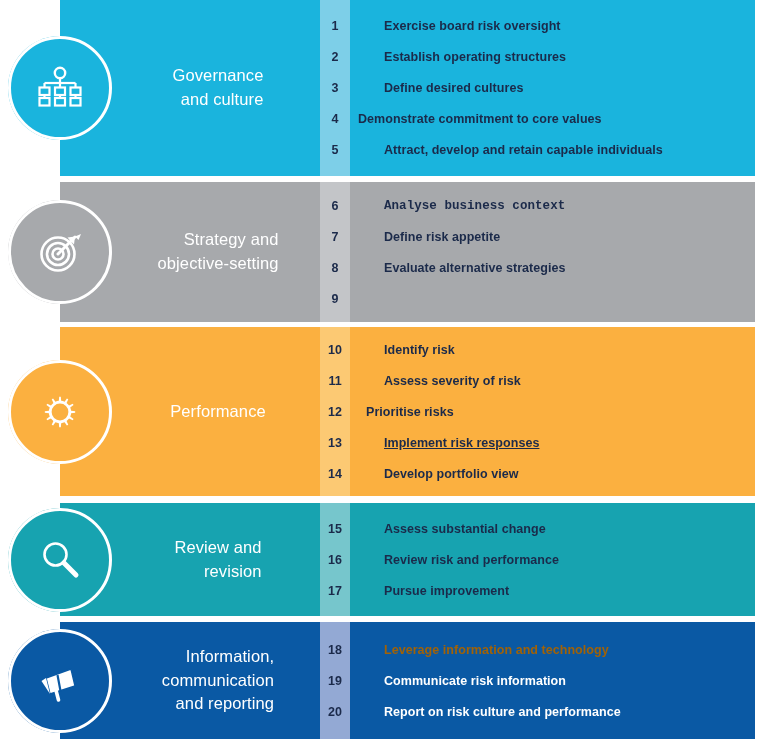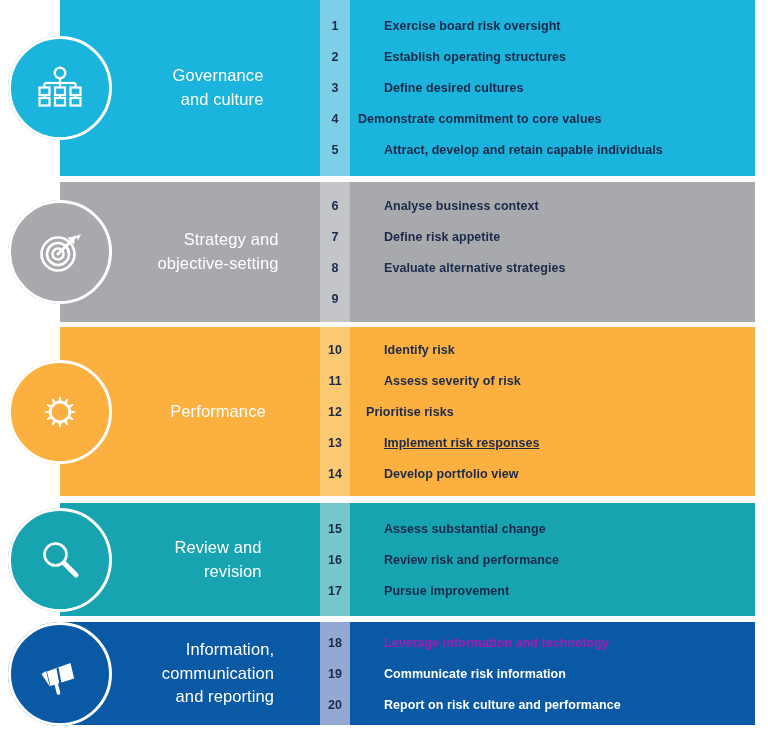--- a/index.html
+++ b/index.html
@@ -201,21 +201,21 @@
           <path d="M30.5 8.5 L38 7.5 L37 15.5 L33.5 12 Z" fill="#fff"></path>
           <path d="M38 7.5 L44 5 L41.5 11 Z" fill="#fff"></path>
         </svg>
       </div>
       <div class="badge-ring"></div>
       <div class="component-label">Strategy and
 objective-setting</div>
       <div class="principles">
         <div class="principle-row">
           <div class="principle-num">6</div>
-          <div class="principle-text" style="color: rgb(27, 42, 74);">Analyse business context</div>
+          <div class="principle-text" style="color: rgb(27, 42, 74); font-family: Liberation Mono, monospace;">Analyse business context</div>
         </div>
         <div class="principle-row">
           <div class="principle-num">7</div>
           <div class="principle-text" style="color: rgb(27, 42, 74);">Define risk appetite</div>
         </div>
         <div class="principle-row">
           <div class="principle-num">8</div>
           <div class="principle-text" style="color: rgb(27, 42, 74);">Evaluate alternative strategies</div>
         </div>
         <div class="principle-row">
@@ -277,40 +277,40 @@
         <div class="principle-row">
           <div class="principle-num">16</div>
           <div class="principle-text" style="color: rgb(27, 42, 74);">Review risk and performance</div>
         </div>
         <div class="principle-row">
           <div class="principle-num">17</div>
           <div class="principle-text" style="color: rgb(27, 42, 74);">Pursue improvement</div>
         </div>
       </div>
     </div>
-    <div class="band" style="top: 622px; height: 103px;">
+    <div class="band" style="top: 622px; height: 117px;">
       <div class="band-bar" style="background: rgb(10, 89, 164);"></div>
       <div class="num-strip" style="background: rgb(147, 169, 212);"></div>
       <div class="badge" style="background: rgb(10, 89, 164);">
         <svg width="46" height="46" viewBox="0 0 46 46">
           <path d="M9 20 L34 11 L38 28 L13 36 Z" fill="#fff"></path>
           <path d="M9 20 L34 11 L38 28 L13 36 Z" fill="none" stroke="#0a59a4" stroke-width="1.4"></path>
           <path d="M20.5 17 L23.5 33" stroke="#0a59a4" stroke-width="2.2" fill="none"></path>
           <path d="M18.5 30.5 L21.5 42" stroke="#fff" stroke-width="3.6" fill="none" stroke-linecap="round"></path>
           <path d="M9 20 L4.5 23 L13 36 Z" fill="#fff"></path>
         </svg>
       </div>
       <div class="badge-ring"></div>
       <div class="component-label">Information,
 communication
 and reporting</div>
       <div class="principles">
         <div class="principle-row dark">
           <div class="principle-num">18</div>
-          <div class="principle-text" style="color: #a21caf;">Leverage information and technology</div>
+          <div class="principle-text" style="color: #a16207;">Leverage information and technology</div>
         </div>
         <div class="principle-row dark">
           <div class="principle-num">19</div>
           <div class="principle-text" style="color: rgb(255, 255, 255);">Communicate risk information</div>
         </div>
         <div class="principle-row dark">
           <div class="principle-num">20</div>
           <div class="principle-text" style="color: rgb(255, 255, 255);">Report on risk culture and performance</div>
         </div>
       </div>

